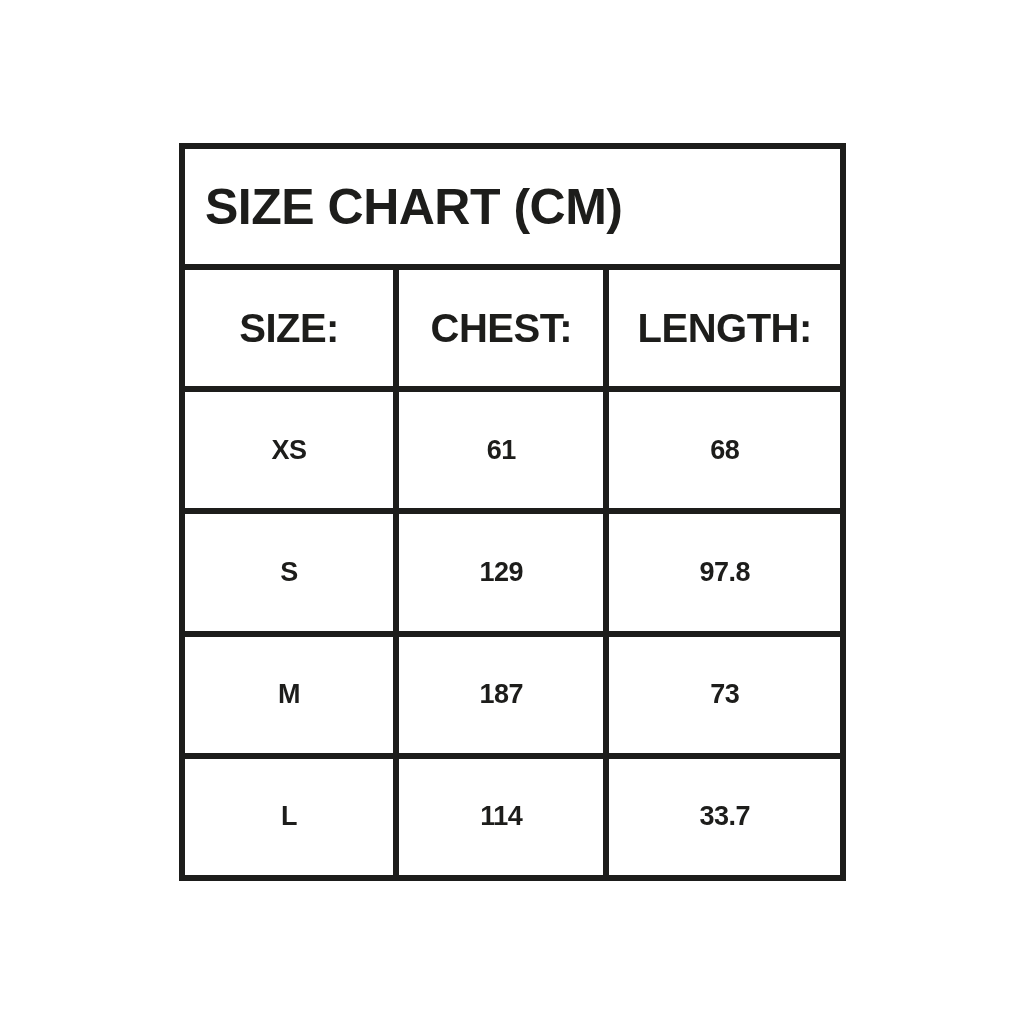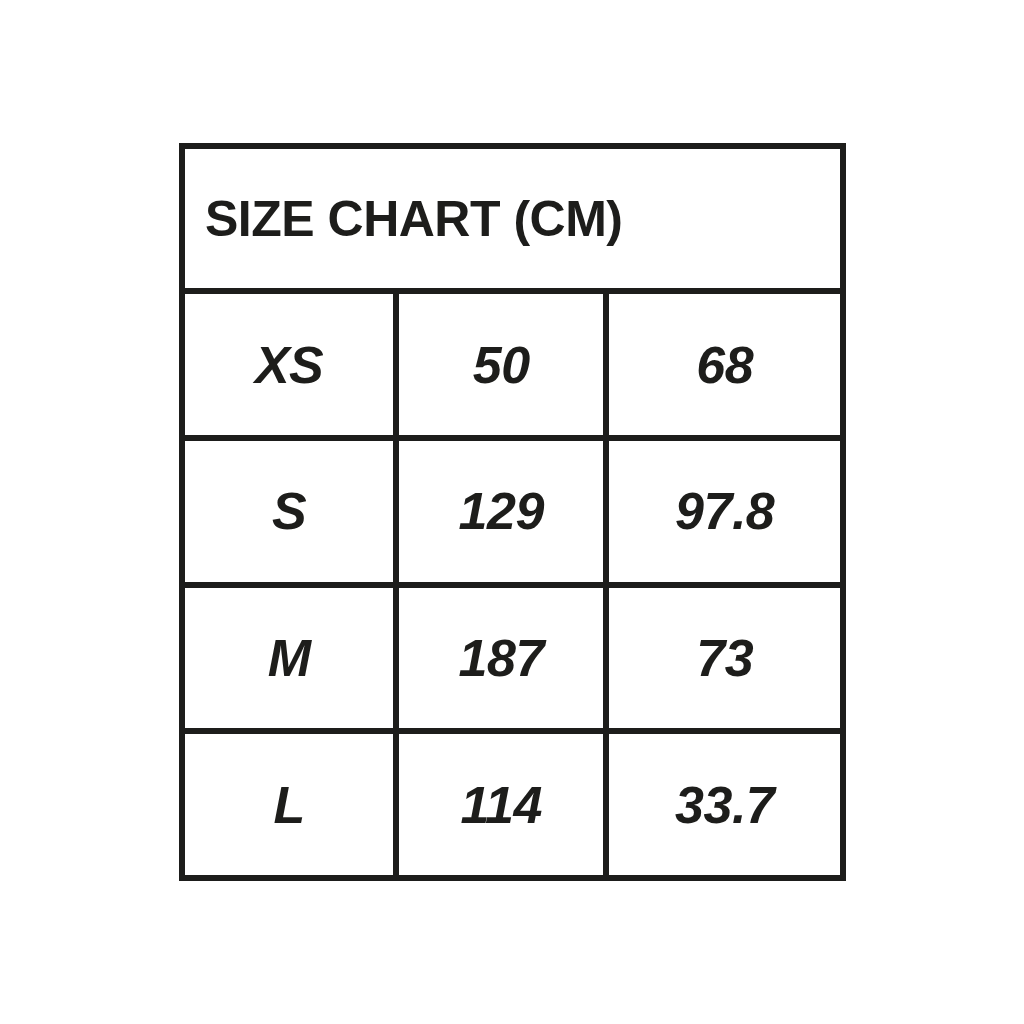--- a/index.html
+++ b/index.html
@@ -52,43 +52,47 @@
   }
   tr.header-row,
   tr.data-row {
     height: 105px;
   }
   tr.header-row th {
     font-size: 40px;
     letter-spacing: -0.5px;
   }
   tr.data-row td {
-    font-size: 52px;
+    font-size: 27px;
     letter-spacing: -0.5px;
-    font-style: italic;
   }
 </style>
 </head>
 <body>
 
 <div class="canvas">
   <div class="size-table-wrap">
     <table class="size-table">
       <colgroup>
         <col style="width:32.4%">
         <col style="width:31.8%">
         <col style="width:35.8%">
       </colgroup>
       <tbody>
         <tr class="title-row">
           <td colspan="3">SIZE CHART (CM)</td>
         </tr>
+        <tr class="header-row">
+          <th>SIZE:</th>
+          <th>CHEST:</th>
+          <th>LENGTH:</th>
+        </tr>
         <tr class="data-row">
           <td>XS</td>
-          <td>50</td>
+          <td>61</td>
           <td>68</td>
         </tr>
         <tr class="data-row">
           <td>S</td>
           <td>129</td>
           <td>97.8</td>
         </tr>
         <tr class="data-row">
           <td>M</td>
           <td>187</td>

